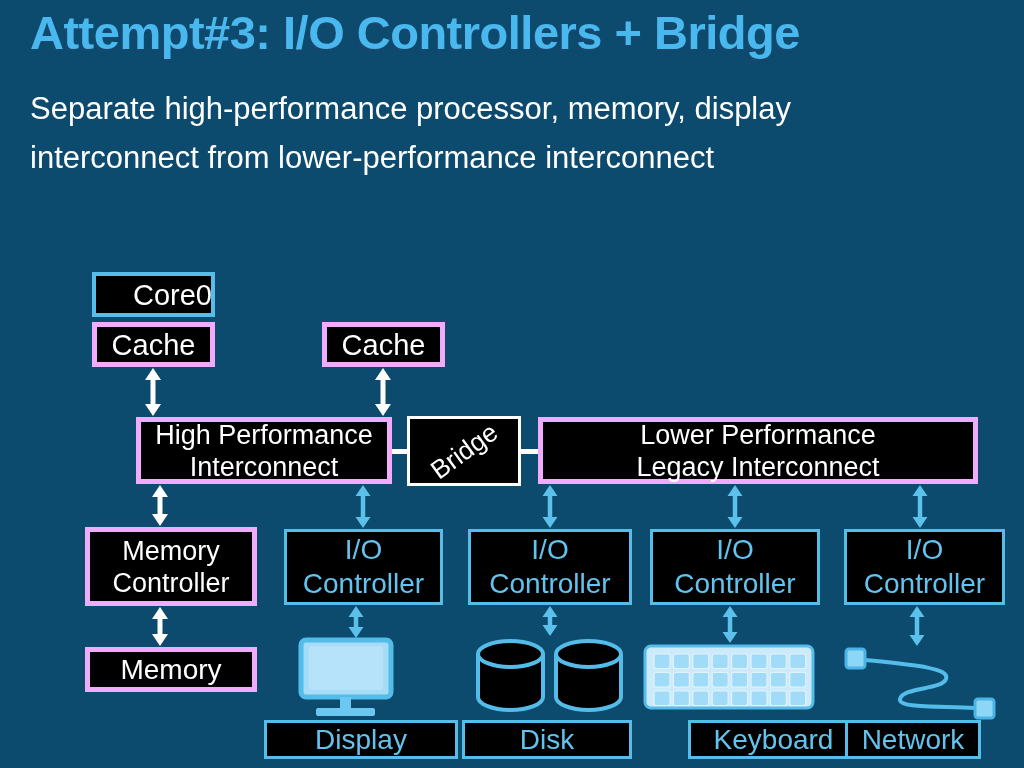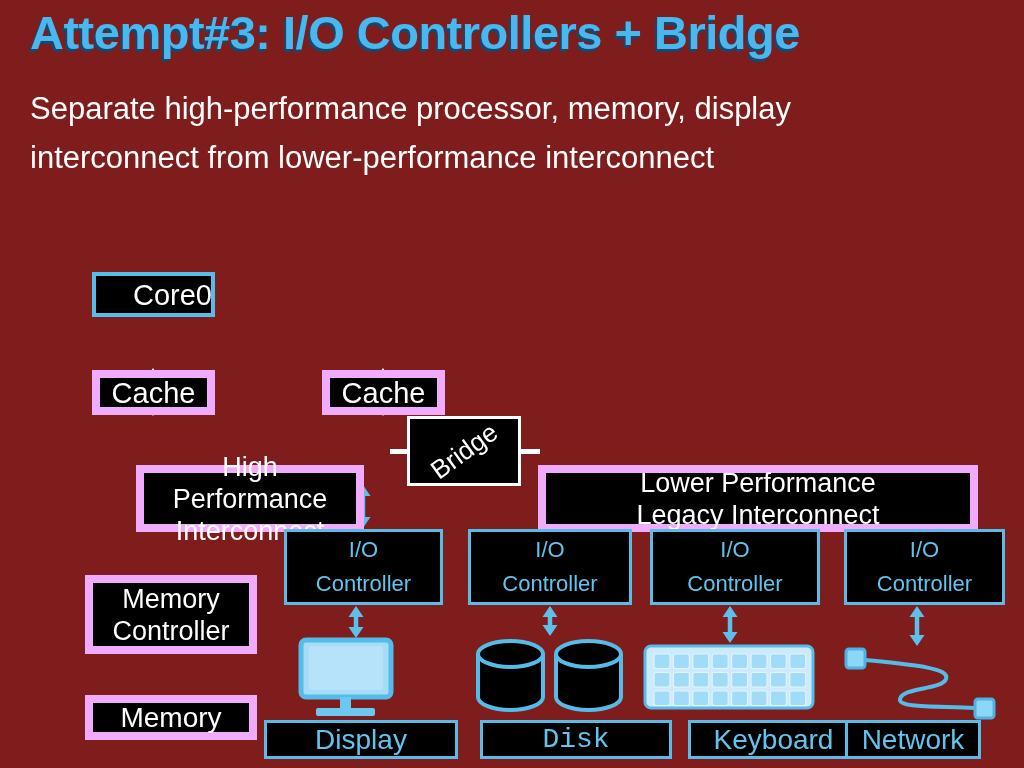--- a/index.html
+++ b/index.html
@@ -1,42 +1,42 @@
 <!DOCTYPE html>
 <html><head>
 <meta charset="utf-8">
 <style>
   html,body { margin:0; padding:0; background:#000; }
   body { font-family:"Liberation Sans", sans-serif; }
   .slide {
-    position:relative; width:1024px; height:768px; background:#7f1d1d;
+    position:relative; width:1024px; height:768px; background:#0c4a6e;
     overflow:hidden;
   }
   .title {
     position:absolute; left:30px; top:5px; font-size:47px; font-weight:bold;
     letter-spacing:-0.5px; color:#49b8ef;
     text-shadow:-2px 3px 1px #17486e;
     white-space:nowrap;
   }
   .subtitle {
     position:absolute; left:30px; top:84px; font-size:31px; color:#ffffff;
     line-height:49px; white-space:nowrap;
   }
   .box {
     position:absolute; box-sizing:border-box; background:#000000;
     display:flex; flex-direction:column; align-items:center; justify-content:center;
     text-align:center;
   }
-  .white-box { border:8px solid #f0abfc; color:#ffffff;margin-top:48px; }
+  .white-box { border:5px solid #f0abfc; color:#ffffff; }
   .blue-box  { border:3px solid #56bde8; color:#62c4ee; }
   .core-box  { border:4px solid #56bde8; color:#ffffff; }
   .fs29 { font-size:29px; line-height:32px; }
   .fs28 { font-size:28px; line-height:31px; }
   .fs27 { font-size:27px; line-height:32px; }
-  .fs26 { font-size:22px; line-height:34px; }
+  .fs26 { font-size:28px; line-height:34px; }
   .bridge-box { border:3px solid #ffffff; }
   .bridge-label {
     position:absolute; left:0; top:0; width:100%; height:100%;
     display:flex; align-items:center; justify-content:center;
     color:#ffffff; font-size:26px;
     transform:rotate(-36deg);
   }
   .overlay { position:absolute; left:0; top:0; pointer-events:none; }
 </style>
 </head>
@@ -172,21 +172,21 @@
   <div class="box core-box fs29" style="left:92px; top:272px; width:123px; height:45px;padding-left:38px;">
     <span>Core0</span>
   </div>
   <div class="box white-box fs29" style="left:92px; top:322px; width:123px; height:45px;">
     <span>Cache</span>
   </div>
   <div class="box white-box fs29" style="left:322px; top:322px; width:123px; height:45px;">
     <span>Cache</span>
   </div>
 
-  <div class="box white-box fs27" style="left:136px; top:417px; width:228px; height:67px;">
+  <div class="box white-box fs27" style="left:136px; top:417px; width:256px; height:67px;">
     <span>High Performance</span>
     <span>Interconnect</span>
   </div>
 
   <div class="box bridge-box" style="left:407px; top:416px; width:114px; height:70px;">
     <span class="bridge-label">Bridge</span>
   </div>
 
   <div class="box white-box fs27" style="left:538px; top:417px; width:440px; height:67px;">
     <span>Lower Performance</span>
@@ -215,21 +215,21 @@
     <span>Controller</span>
   </div>
 
   <div class="box white-box fs28" style="left:85px; top:647px; width:172px; height:45px;">
     <span>Memory</span>
   </div>
 
   <div class="box blue-box fs28" style="left:264px; top:720px; width:194px; height:39px;">
     <span>Display</span>
   </div>
-  <div class="box blue-box fs28" style="left:480px; top:720px; width:192px; height:39px;font-family:Liberation Mono, monospace;">
+  <div class="box blue-box fs28" style="left:462px; top:720px; width:170px; height:39px;">
     <span>Disk</span>
   </div>
   <div class="box blue-box fs28" style="left:649px; top:720px; width:171px; height:39px;margin-left:39px;">
     <span>Keyboard</span>
   </div>
   <div class="box blue-box fs28" style="left:845px; top:720px; width:136px; height:39px;">
     <span>Network</span>
   </div>
 
 </div>

